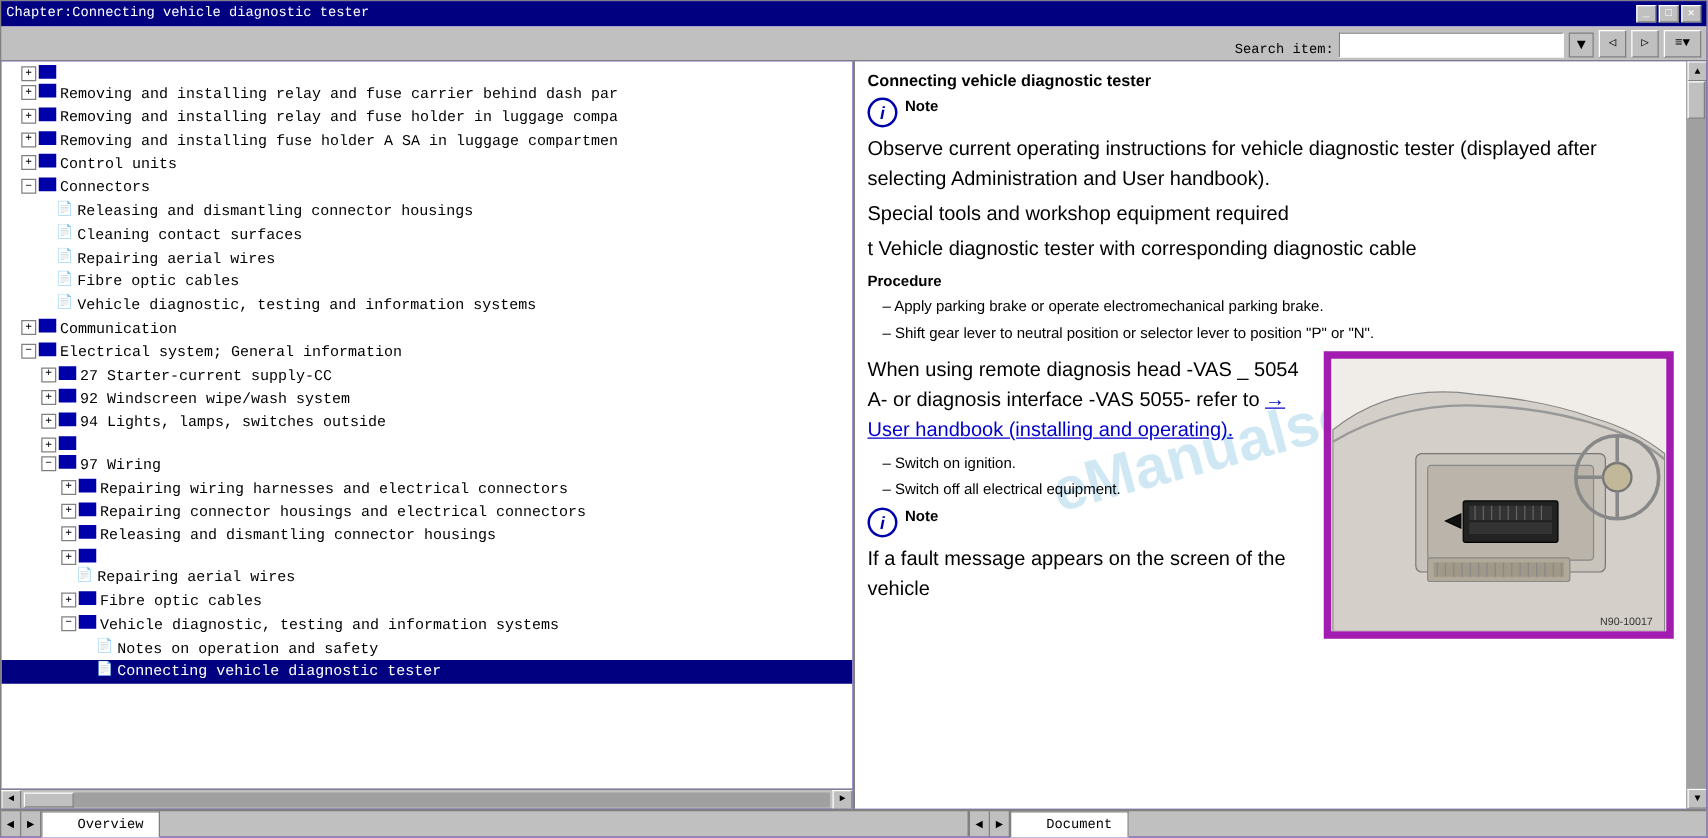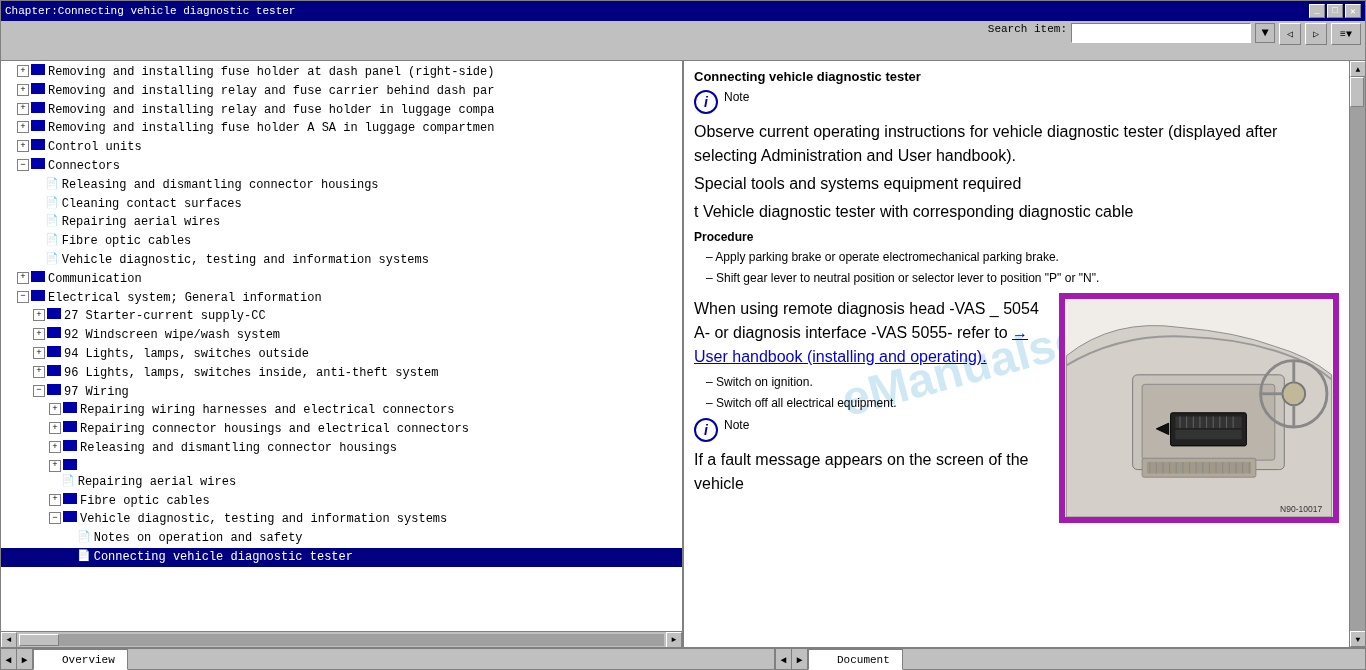--- a/index.html
+++ b/index.html
@@ -5,21 +5,21 @@
     * { margin: 0; padding: 0; box-sizing: border-box; }
     body { font-family: 'Courier New', Courier, monospace; font-size: 12px; background: #c0c0c0; width: 1366px; height: 670px; overflow: hidden; }
 
     .window { width: 1366px; height: 670px; display: flex; flex-direction: column; background: #8b5cf6; border: 1px solid #808080; }
 
     .title-bar { background: #000080; color: white; padding: 2px 4px; font-size: 11px; display: flex; align-items: center; justify-content: space-between; height: 20px; }
     .title-bar-text { font-size: 11px; }
     .title-bar-buttons { display: flex; gap: 2px; }
     .title-btn { width: 16px; height: 14px; background: #c0c0c0; border: 1px solid; border-color: #ffffff #808080 #808080 #ffffff; font-size: 9px; display: flex; align-items: center; justify-content: center; cursor: pointer; }
 
-    .toolbar { background: #c0c0c0; border-bottom: 1px solid #808080; padding: 2px 4px; display: flex; align-items: flex-start; gap: 4px; height: 40px; }
+    .toolbar { background: #c0c0c0; border-bottom: 1px solid #808080; padding: 2px 4px; display: flex; align-items: flex-end; gap: 4px; height: 28px; }
     .toolbar-spacer { flex: 1; }
     .search-label { font-size: 11px; }
     .search-input { height: 20px; width: 180px; border: 1px solid; border-color: #808080 #ffffff #ffffff #808080; font-size: 11px; padding: 0 2px; background: white; }
     .toolbar-btn { height: 22px; width: 22px; background: #c0c0c0; border: 1px solid; border-color: #ffffff #808080 #808080 #ffffff; display: flex; align-items: center; justify-content: center; font-size: 10px; cursor: pointer; }
 
     .main-content { display: flex; flex: 1; overflow: hidden; }
     .left-content { flex: 1; overflow-y: auto; overflow-x: hidden; padding: 2px 0; background: white; font-family: 'Courier New', Courier, monospace; font-size: 12px; }
 
     .tree-item { display: flex; align-items: flex-start; padding: 1px 2px; white-space: nowrap; overflow: hidden; line-height: 1.4; }
     .indent1 { padding-left: 16px; }
@@ -30,21 +30,21 @@
     .expand-btn { display: inline-flex; align-items: center; justify-content: center; width: 12px; height: 12px; border: 1px solid #808080; background: white; font-size: 9px; margin-right: 2px; cursor: pointer; flex-shrink: 0; margin-top: 1px; }
 
     .right-panel { flex: 1; background: white; overflow-y: auto; padding: 8px 10px; font-size: 12px; font-family: Arial, sans-serif; position: relative; }
     .watermark { position: absolute; top: 50%; left: 50%; transform: translate(-50%, -50%) rotate(-15deg); font-size: 48px; color: rgba(100, 180, 220, 0.3); font-weight: bold; white-space: nowrap; pointer-events: none; z-index: 0; font-family: Arial; }
 
     .content-wrapper { position: relative; z-index: 1; }
 
     .doc-title { font-size: 13px; font-weight: bold; margin-bottom: 6px; }
     .note-box { display: flex; align-items: flex-start; gap: 6px; margin: 6px 0; }
     .note-icon { width: 24px; height: 24px; border: 2px solid #0000aa; border-radius: 50%; display: flex; align-items: center; justify-content: center; font-style: italic; font-weight: bold; color: #0000aa; flex-shrink: 0; font-size: 14px; }
-    .note-label { font-weight: normal; font-size: 12px; }
+    .note-label { font-weight: bold; font-size: 12px; }
 
     .doc-text { margin: 4px 0; line-height: 1.5; font-size: 16px; }
     .doc-section { font-weight: bold; margin: 6px 0 4px; }
     .bullet-item { padding-left: 12px; margin: 3px 0; line-height: 1.5; }
     .bullet-item::before { content: '– '; }
 
     .link-text { color: #0000cc; text-decoration: underline; cursor: pointer; }
 
     .two-col { display: flex; gap: 10px; margin: 6px 0; }
     .text-col { flex: 1; }
@@ -104,21 +104,20 @@
 
   <div class="main-content">
 
     <div class="panel-container" style="width:775px; border-right:2px solid #808080; display:flex; flex-direction:column;">
       <div class="panel-with-scroll">
         <div class="left-content" style="flex:1; overflow-y:auto; overflow-x:hidden;">
 
           <div class="tree-item indent1">
             <span class="expand-btn">+</span>
             <span style="display:inline-block;width:14px;height:11px;background:#0000aa;margin-right:3px;flex-shrink:0;"></span>
-            <span class="item-text">Removing and installing fuse holder at dash panel (right-side)</span>
           </div>
 
           <div class="tree-item indent1">
             <span class="expand-btn">+</span>
             <span style="display:inline-block;width:14px;height:11px;background:#0000aa;margin-right:3px;flex-shrink:0;"></span>
             <span class="item-text">Removing and installing relay and fuse carrier behind dash par</span>
           </div>
 
           <div class="tree-item indent1">
             <span class="expand-btn">+</span>
@@ -200,21 +199,20 @@
 
           <div class="tree-item indent2">
             <span class="expand-btn">+</span>
             <span style="display:inline-block;width:14px;height:11px;background:#0000aa;margin-right:3px;flex-shrink:0;"></span>
             <span class="item-text">94 Lights, lamps, switches outside</span>
           </div>
 
           <div class="tree-item indent2">
             <span class="expand-btn">+</span>
             <span style="display:inline-block;width:14px;height:11px;background:#0000aa;margin-right:3px;flex-shrink:0;"></span>
-            <span class="item-text">96 Lights, lamps, switches inside, anti-theft system</span>
           </div>
 
           <div class="tree-item indent2">
             <span class="expand-btn">−</span>
             <span style="display:inline-block;width:14px;height:11px;background:#0000aa;margin-right:3px;flex-shrink:0;"></span>
             <span class="item-text">97 Wiring</span>
           </div>
 
           <div class="tree-item indent3">
             <span class="expand-btn">+</span>
@@ -290,21 +288,21 @@
 
           <div class="note-box">
             <div class="note-icon">i</div>
             <div>
               <div class="note-label">Note</div>
             </div>
           </div>
 
           <div class="doc-text">Observe current operating instructions for vehicle diagnostic tester (displayed after selecting Administration and User handbook).</div>
 
-          <div class="doc-text">Special tools and systems equipment required</div>
+          <div class="doc-text">Special tools and workshop equipment required</div>
 
           <div class="doc-text">t  Vehicle diagnostic tester with corresponding diagnostic cable</div>
 
           <div class="doc-section">Procedure</div>
 
           <div class="bullet-item">Apply parking brake or operate electromechanical parking brake.</div>
           <div class="bullet-item">Shift gear lever to neutral position or selector lever to position "P" or "N".</div>
 
           <div class="two-col">
             <div class="text-col">

